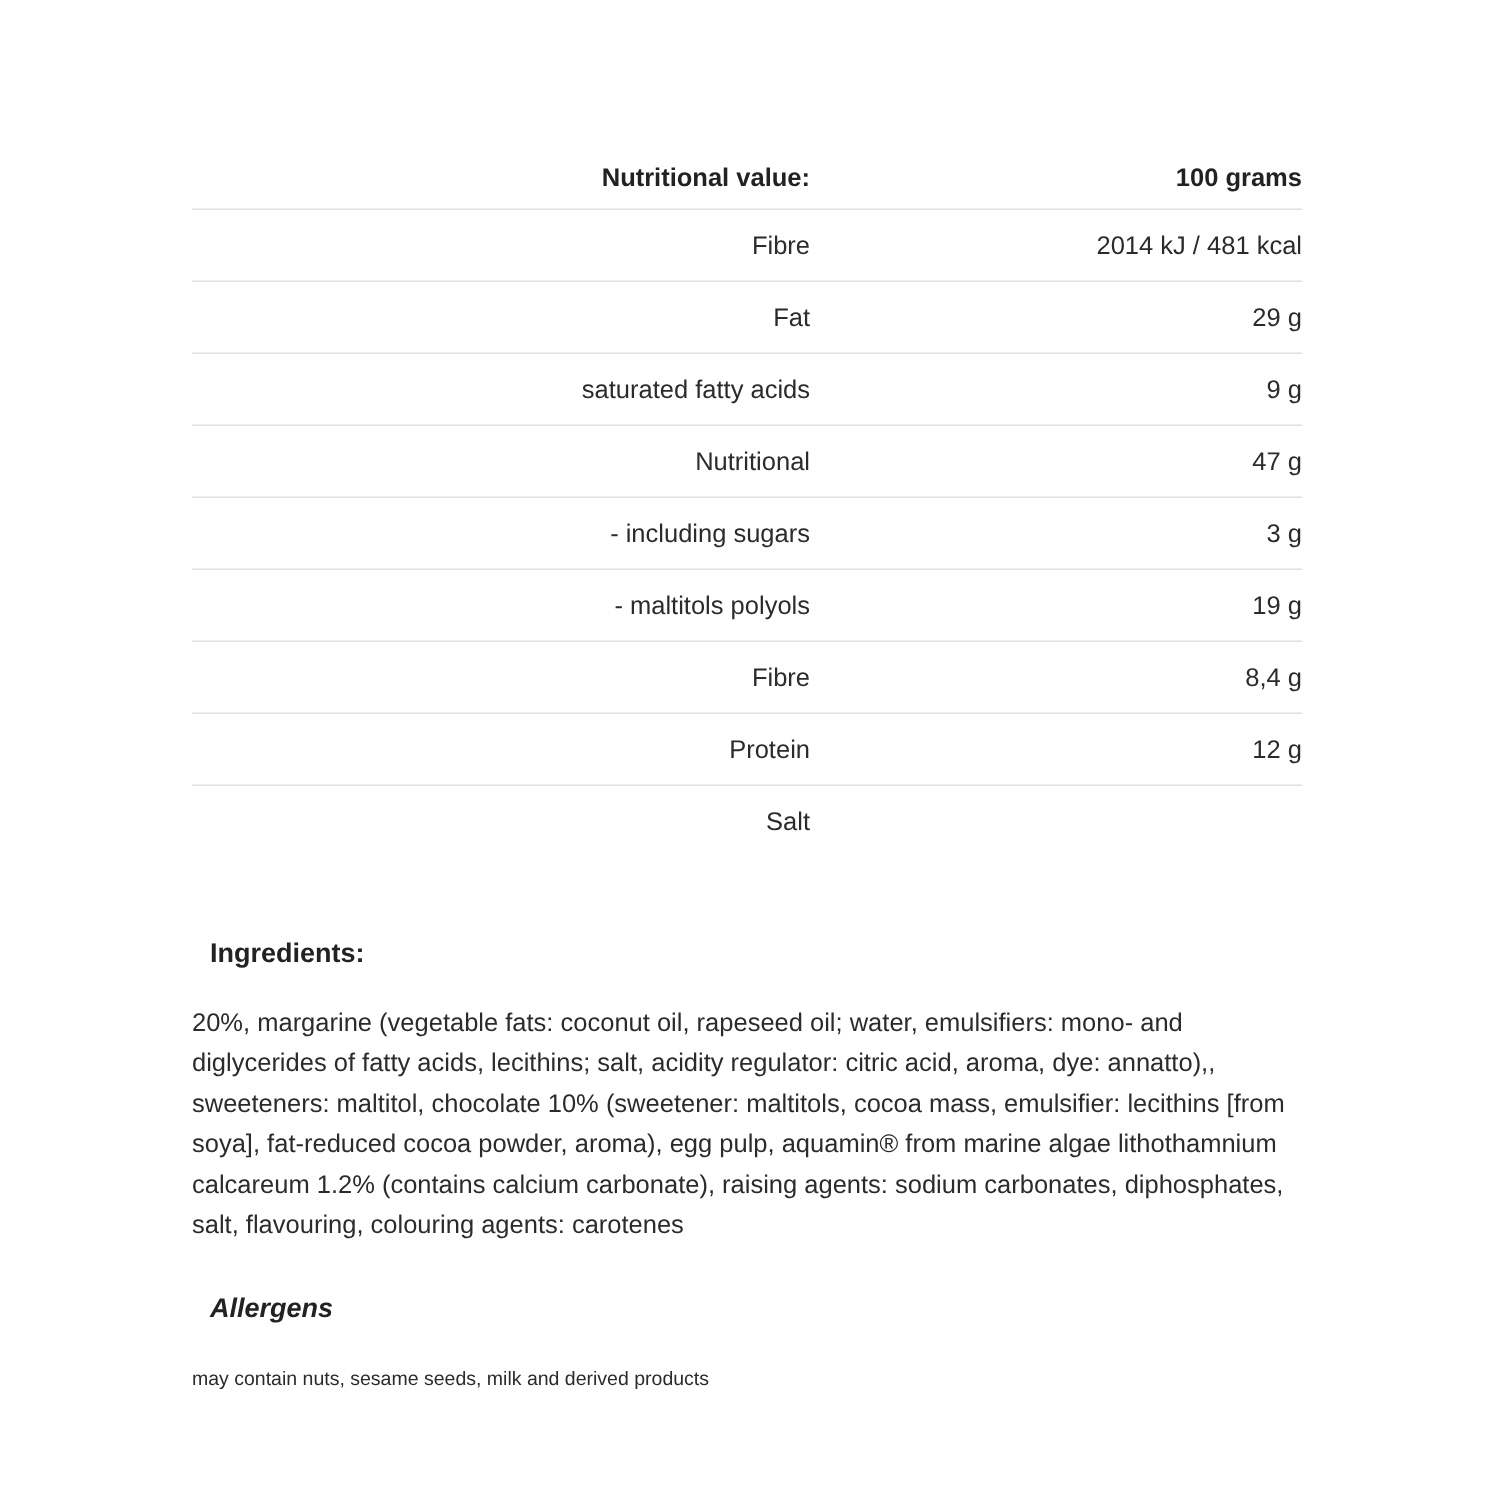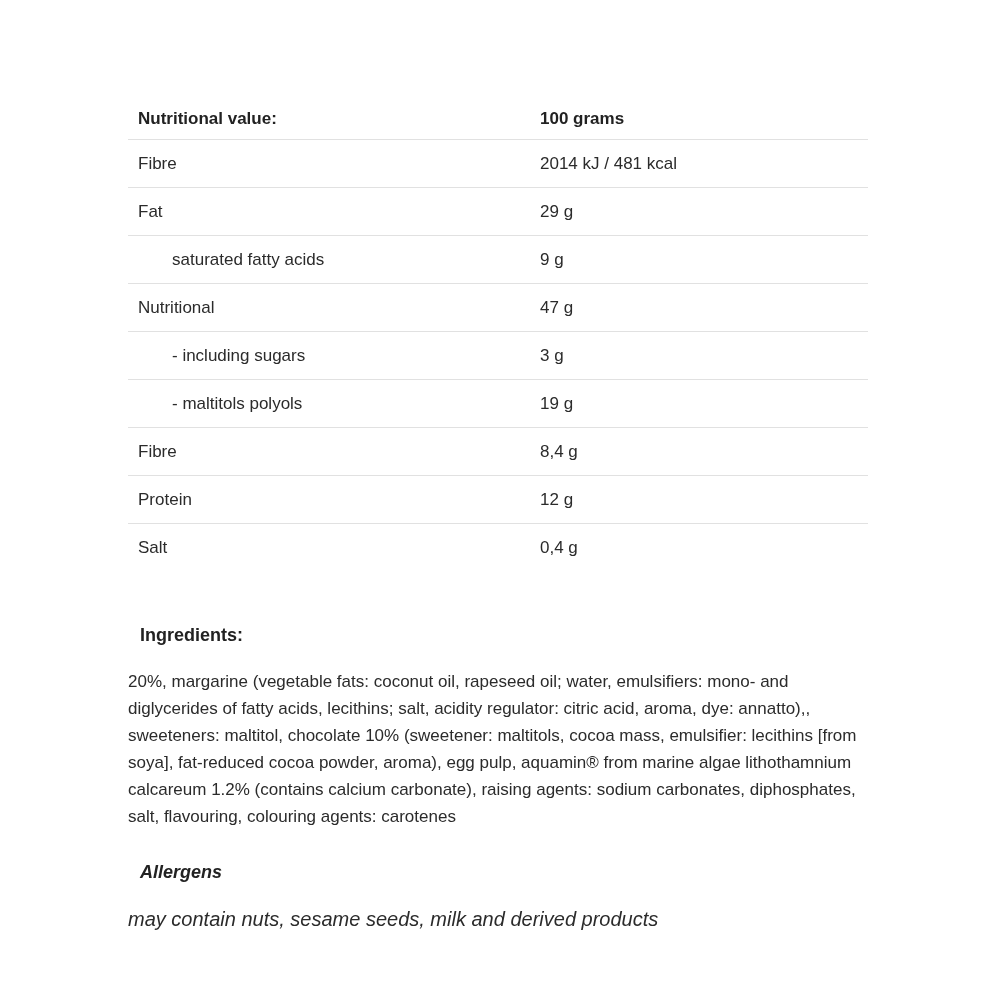--- a/index.html
+++ b/index.html
@@ -26,20 +26,21 @@
   }
   
   .nutrition-table {
     width: 740px;
   }
   .row {
     display: flex;
     align-items: center;
     height: 47px;
     border-bottom: 1px solid #e1e1e1;
+    text-align: right;
   }
   .row.header-row {
     height: 40px;
   }
   .row:last-child {
     border-bottom: none;
   }
   .cell-label {
     padding-left: 10px;
     font-size: 17px;
@@ -65,22 +66,21 @@
   .ingredients-heading { margin-top: 54px; }
   .ingredients-text {
     margin: 22px 0 0 0;
     font-size: 17px;
     line-height: 27px;
     width: 740px;
   }
   .allergens-heading { margin-top: 32px; font-style: italic; }
   .allergens-text {
     margin: 24px 0 0 0;
-    font-size: 20px;
-    font-style: italic;
+    font-size: 13px;
     line-height: 24px;
   }
 </style>
 </head>
 <body>
 
 <div class="page">
   <div class="content">
 
     <div class="nutrition-table">
@@ -124,21 +124,20 @@
         <span class="cell-value">8,4 g</span>
       </div>
 
       <div class="row">
         <span class="cell-label">Protein</span>
         <span class="cell-value">12 g</span>
       </div>
 
       <div class="row">
         <span class="cell-label">Salt</span>
-        <span class="cell-value">0,4 g</span>
       </div>
     </div>
 
     <h2 class="section-heading ingredients-heading">Ingredients:</h2>
     <p class="ingredients-text">20%, margarine (vegetable fats: coconut oil, rapeseed oil; water, emulsifiers: mono- and diglycerides of fatty acids, lecithins; salt, acidity regulator: citric acid, aroma, dye: annatto),, sweeteners: maltitol, chocolate 10% (sweetener: maltitols, cocoa mass, emulsifier: lecithins [from soya], fat-reduced cocoa powder, aroma), egg pulp, aquamin® from marine algae lithothamnium calcareum 1.2% (contains calcium carbonate), raising agents: sodium carbonates, diphosphates, salt, flavouring, colouring agents: carotenes</p>
 
     <h2 class="section-heading allergens-heading">Allergens</h2>
     <p class="allergens-text">may contain nuts, sesame seeds, milk and derived products</p>
 
   </div>

